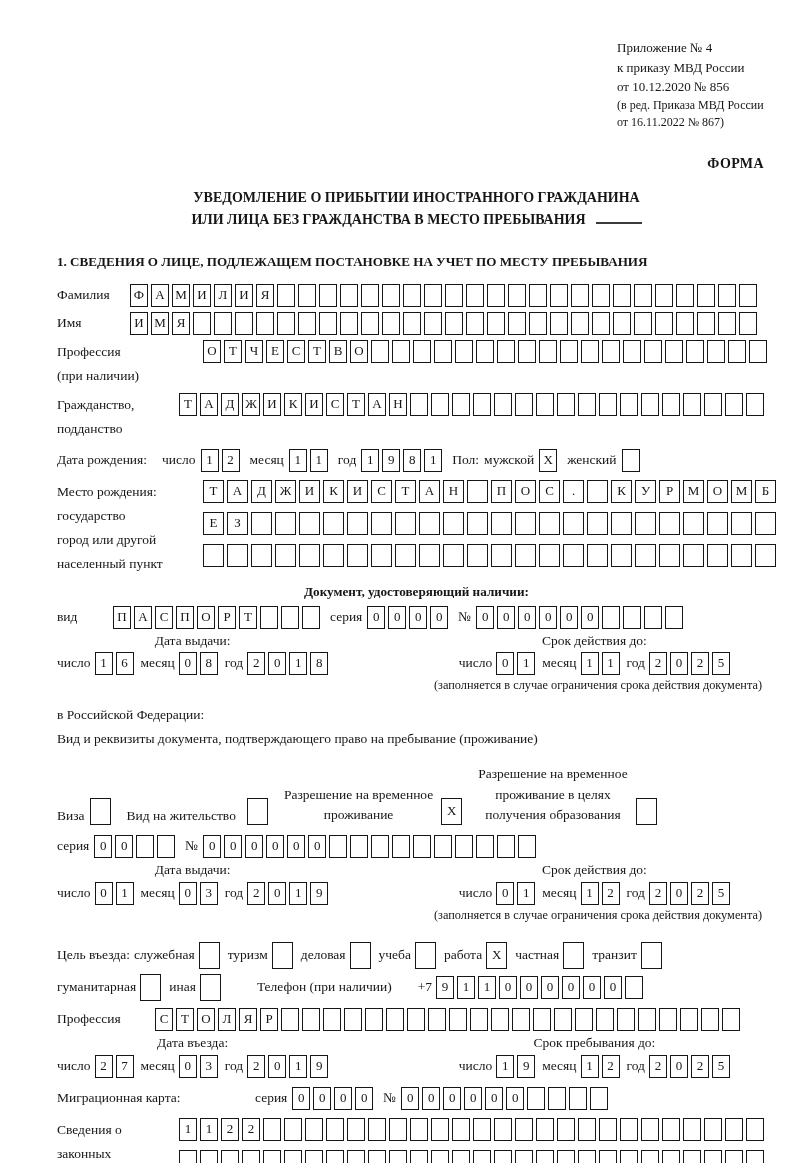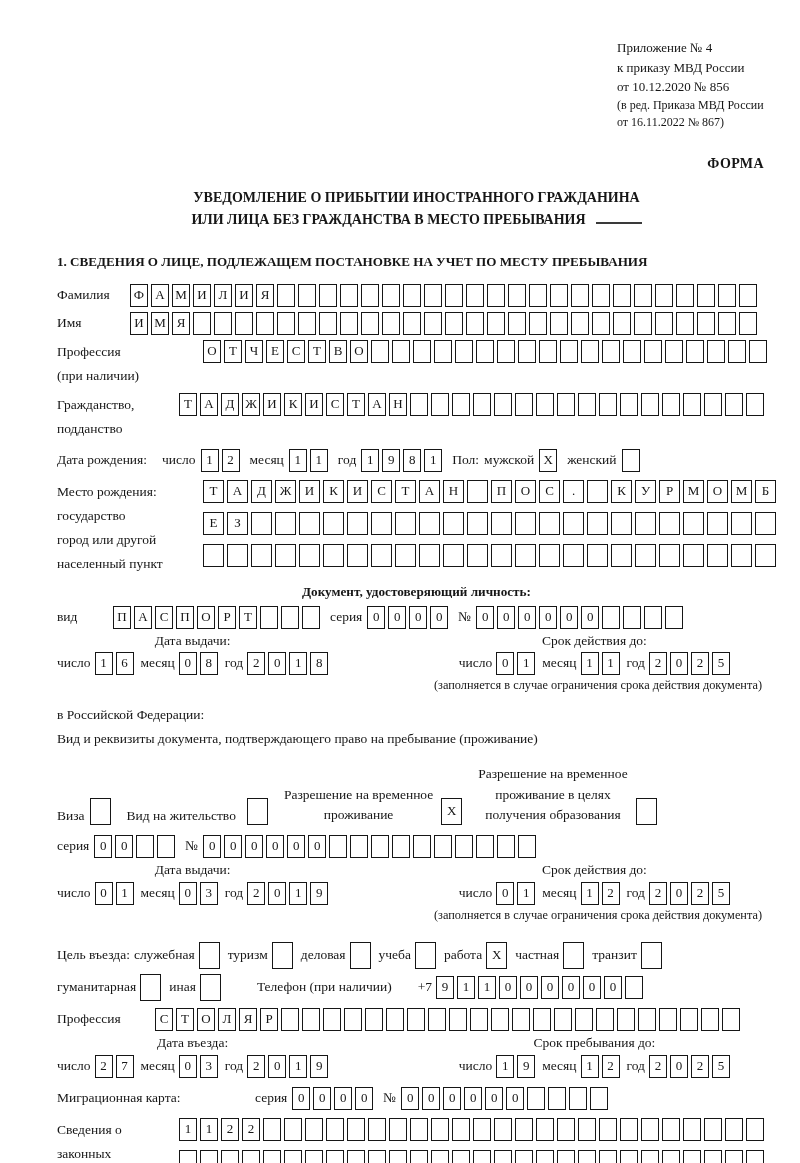--- a/index.html
+++ b/index.html
@@ -320,21 +320,21 @@
           <span class="cell"></span>
           <span class="cell"></span>
           <span class="cell"></span>
           <span class="cell"></span>
           <span class="cell"></span>
           <span class="cell"></span>
         </span>
     </div>
   </div>
 
-  <div class="doch">Документ, удостоверяющий личность:</div>
+  <div class="doch">Документ, удостоверяющий наличии:</div>
 
   <div class="frow">
     <span class="lbl w56">вид</span>
     <span class="cells">
         <span class="cell">П</span>
         <span class="cell">А</span>
         <span class="cell">С</span>
         <span class="cell">П</span>
         <span class="cell">О</span>
         <span class="cell">Р</span>

